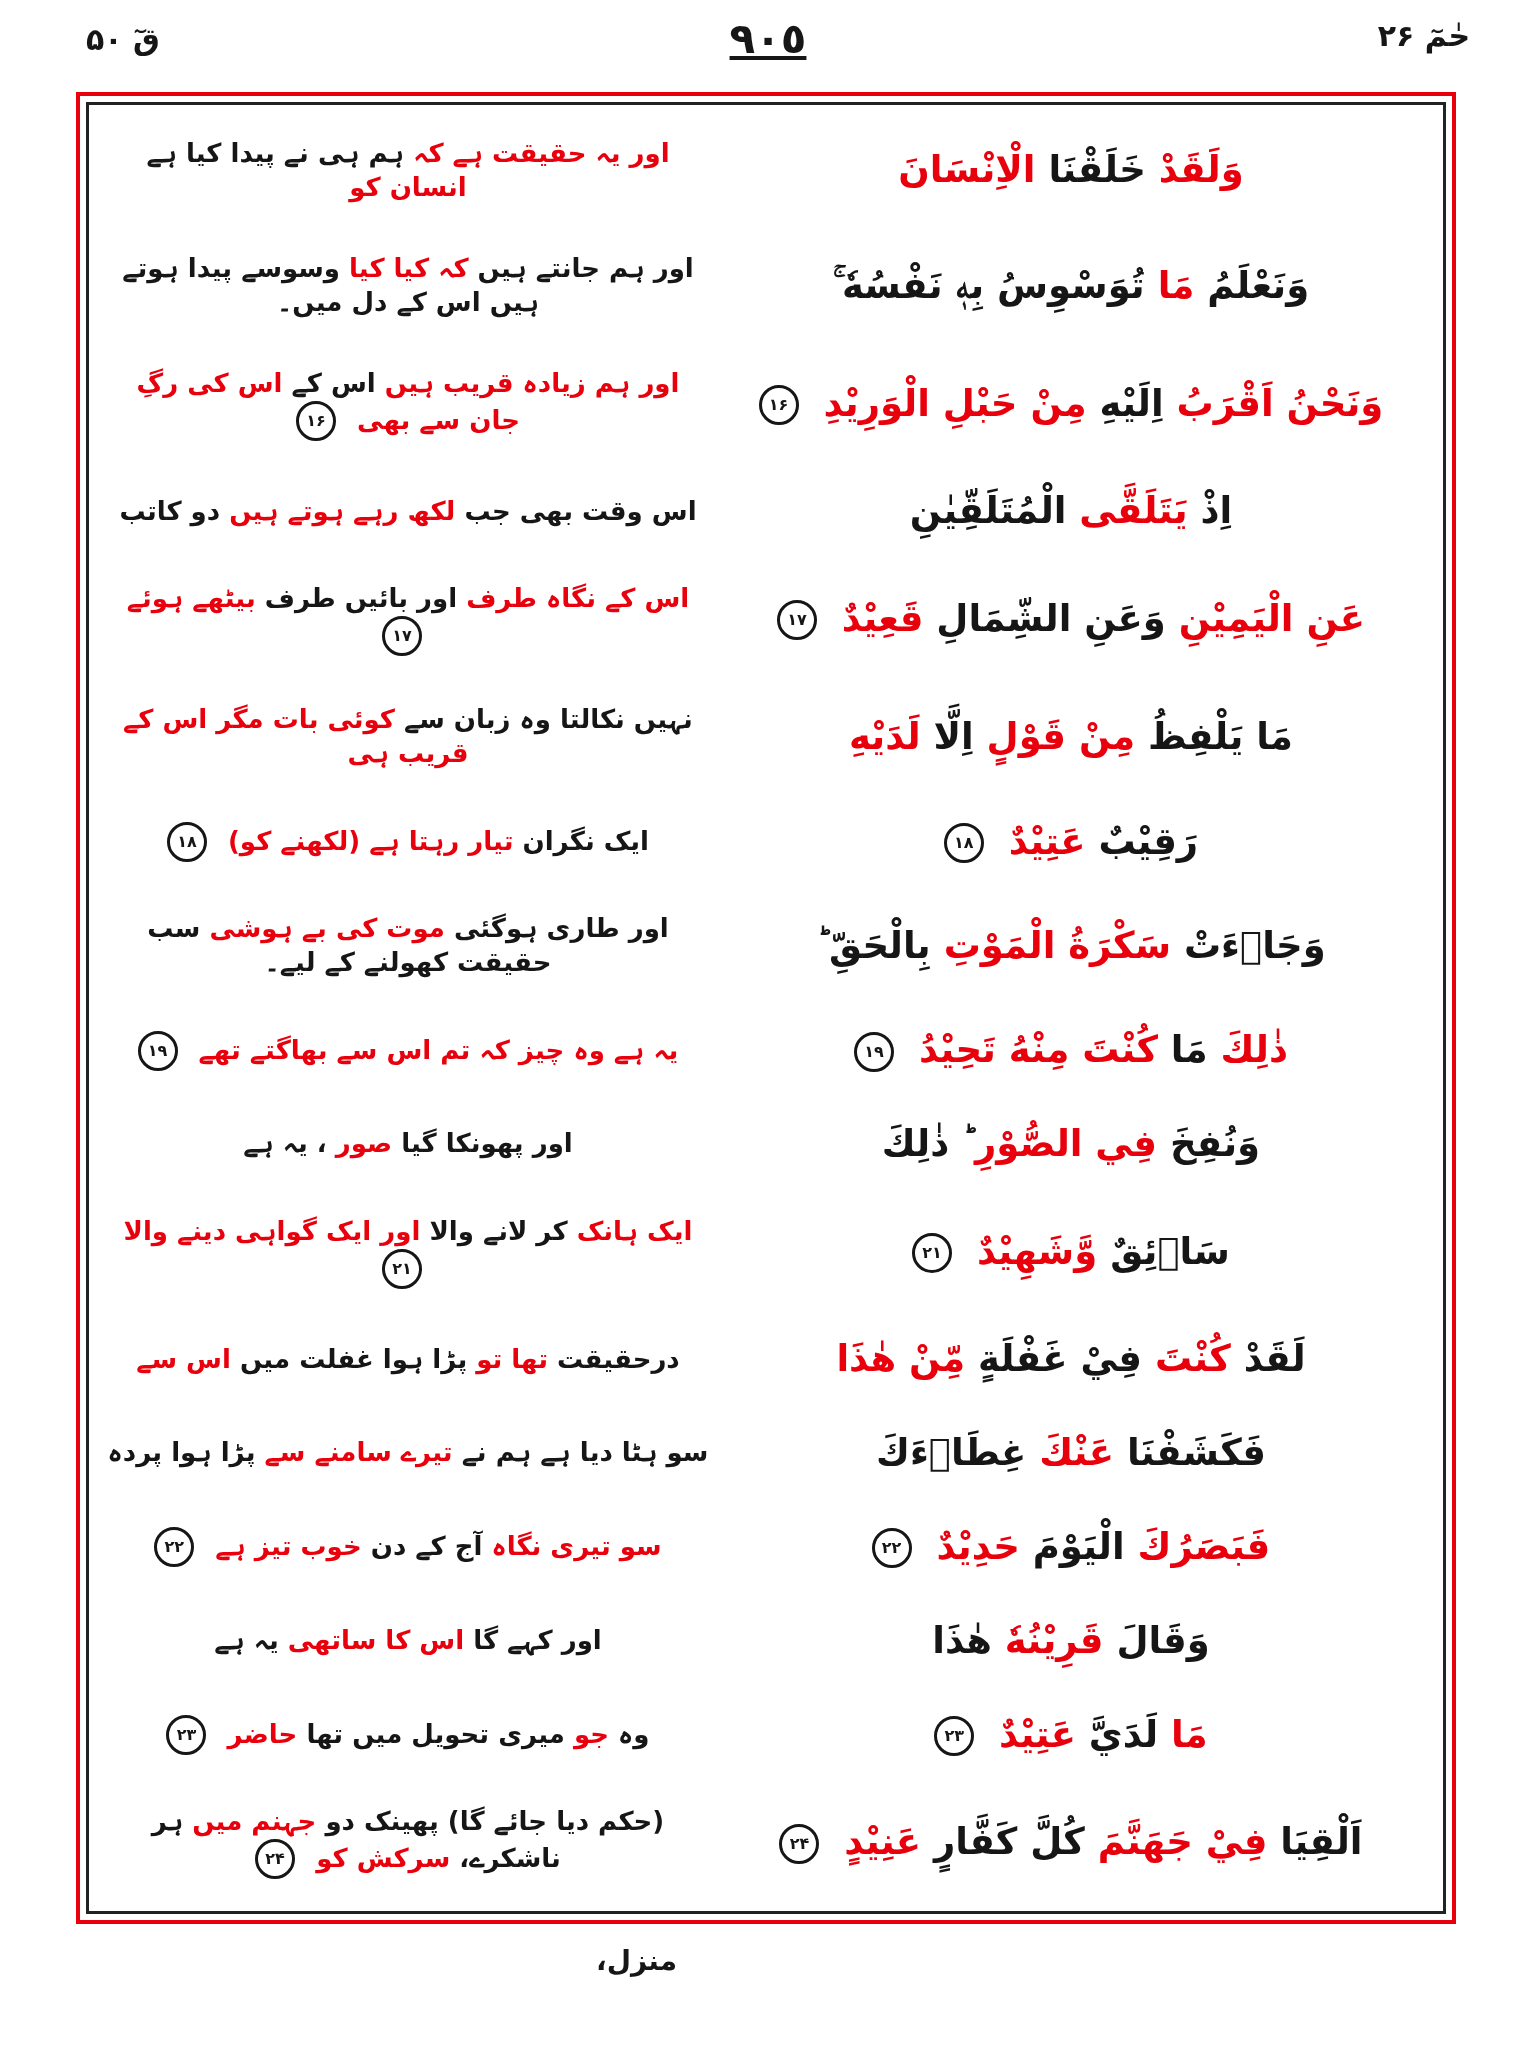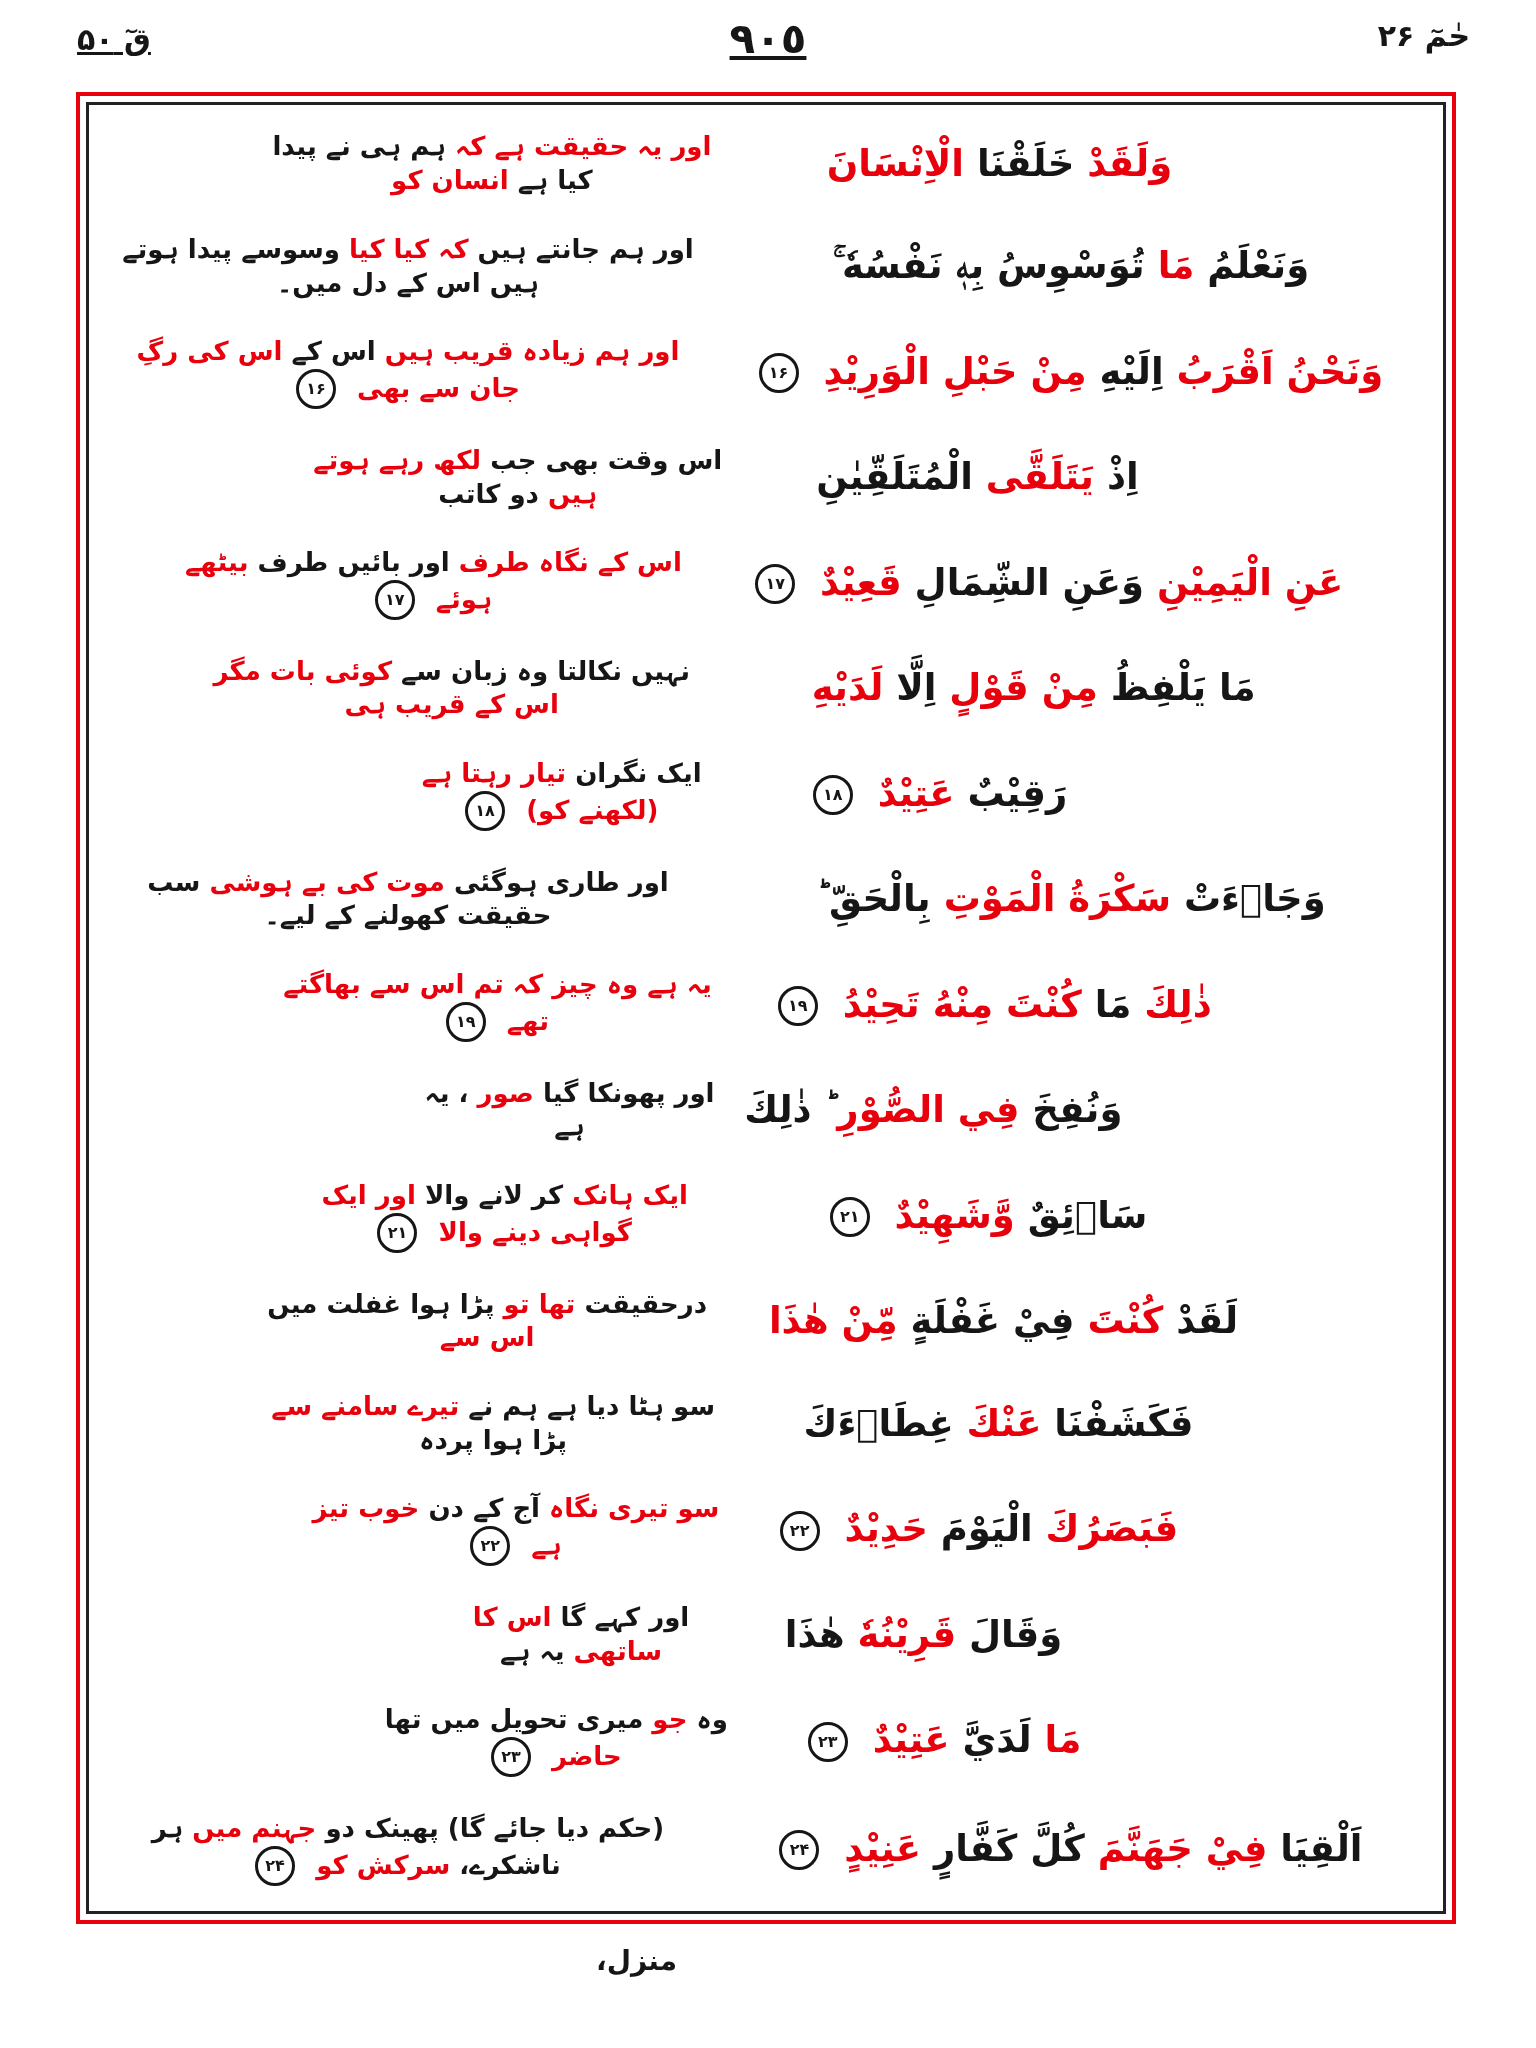--- a/index.html
+++ b/index.html
@@ -3,33 +3,32 @@
 <meta charset="utf-8">
 <style>
   :root{ --red:#e8000d; --ink:#161616; }
   html,body{ margin:0; padding:0; }
   body{
     width:1536px; height:2048px; position:relative;
     background:#ffffff; overflow:hidden;
     font-family:"DejaVu Sans", sans-serif; color:var(--ink);
   }
   .hdr{ position:absolute; font-weight:bold; direction:rtl; white-space:nowrap; }
-  .hdr-left{ top:22px; left:77px; font-size:30px;text-decoration:underline; }
+  .hdr-left{ top:22px; left:86px; font-size:30px; }
   .hdr-center{ top:14px; left:0; right:0; text-align:center; font-size:42px;text-decoration:underline; }
   .hdr-right{ top:18px; right:66px; font-size:30px;text-align:center; }
 
   .outer-frame{
     position:absolute; left:76px; top:92px; width:1380px; height:1832px;
     border:4px solid var(--red); box-sizing:border-box;
   }
   .inner-frame{
     position:absolute; inset:6px; border:3px solid #222; box-sizing:border-box;
     display:flex; flex-direction:column; justify-content:space-around;
     padding:8px 14px;
-    align-items:center;
   }
   .verse-row{ display:flex; align-items:center; }
   .urdu-cell{
     width:46%; direction:rtl; text-align:center;
     font-size:26px; font-weight:bold; line-height:1.3; padding:0 4px; box-sizing:border-box;
   }
   .arabic-cell{
     width:54%; direction:rtl; text-align:center;
     font-size:37px; font-weight:bold; line-height:1.25; padding:0 6px; box-sizing:border-box;
   }

